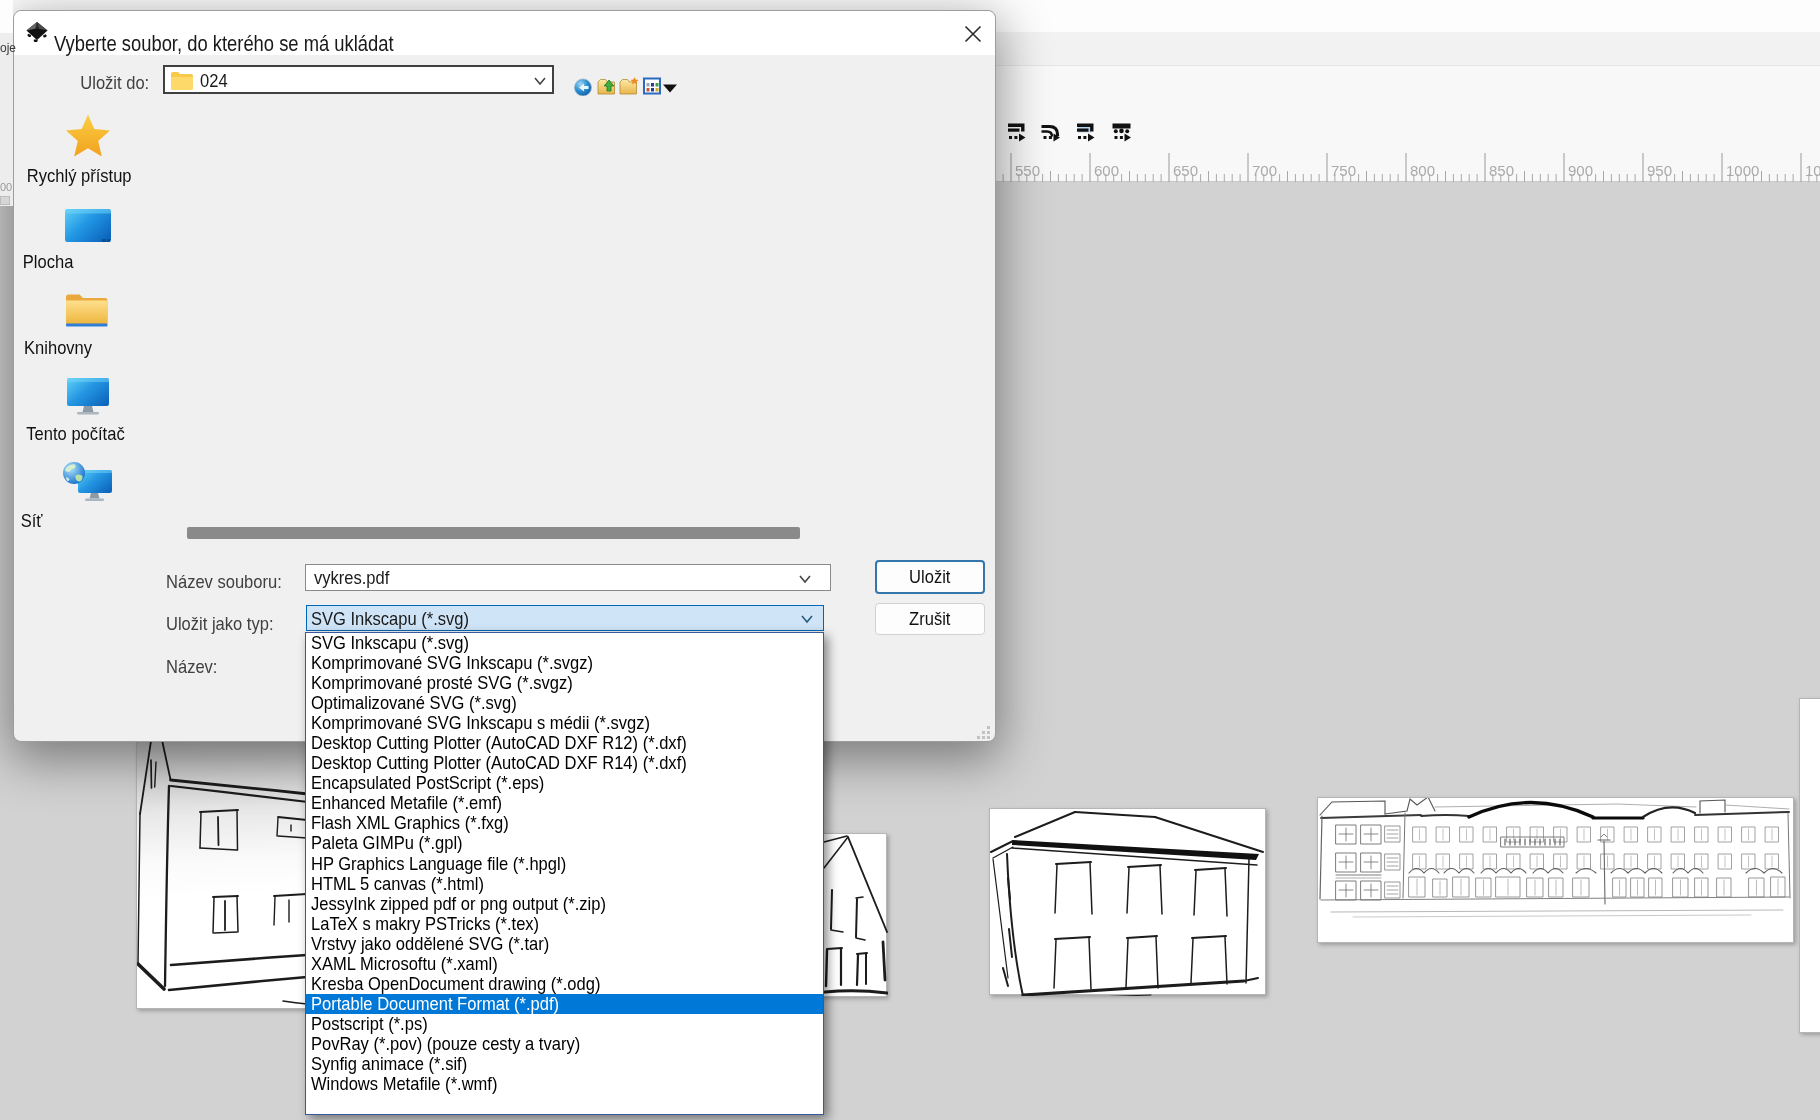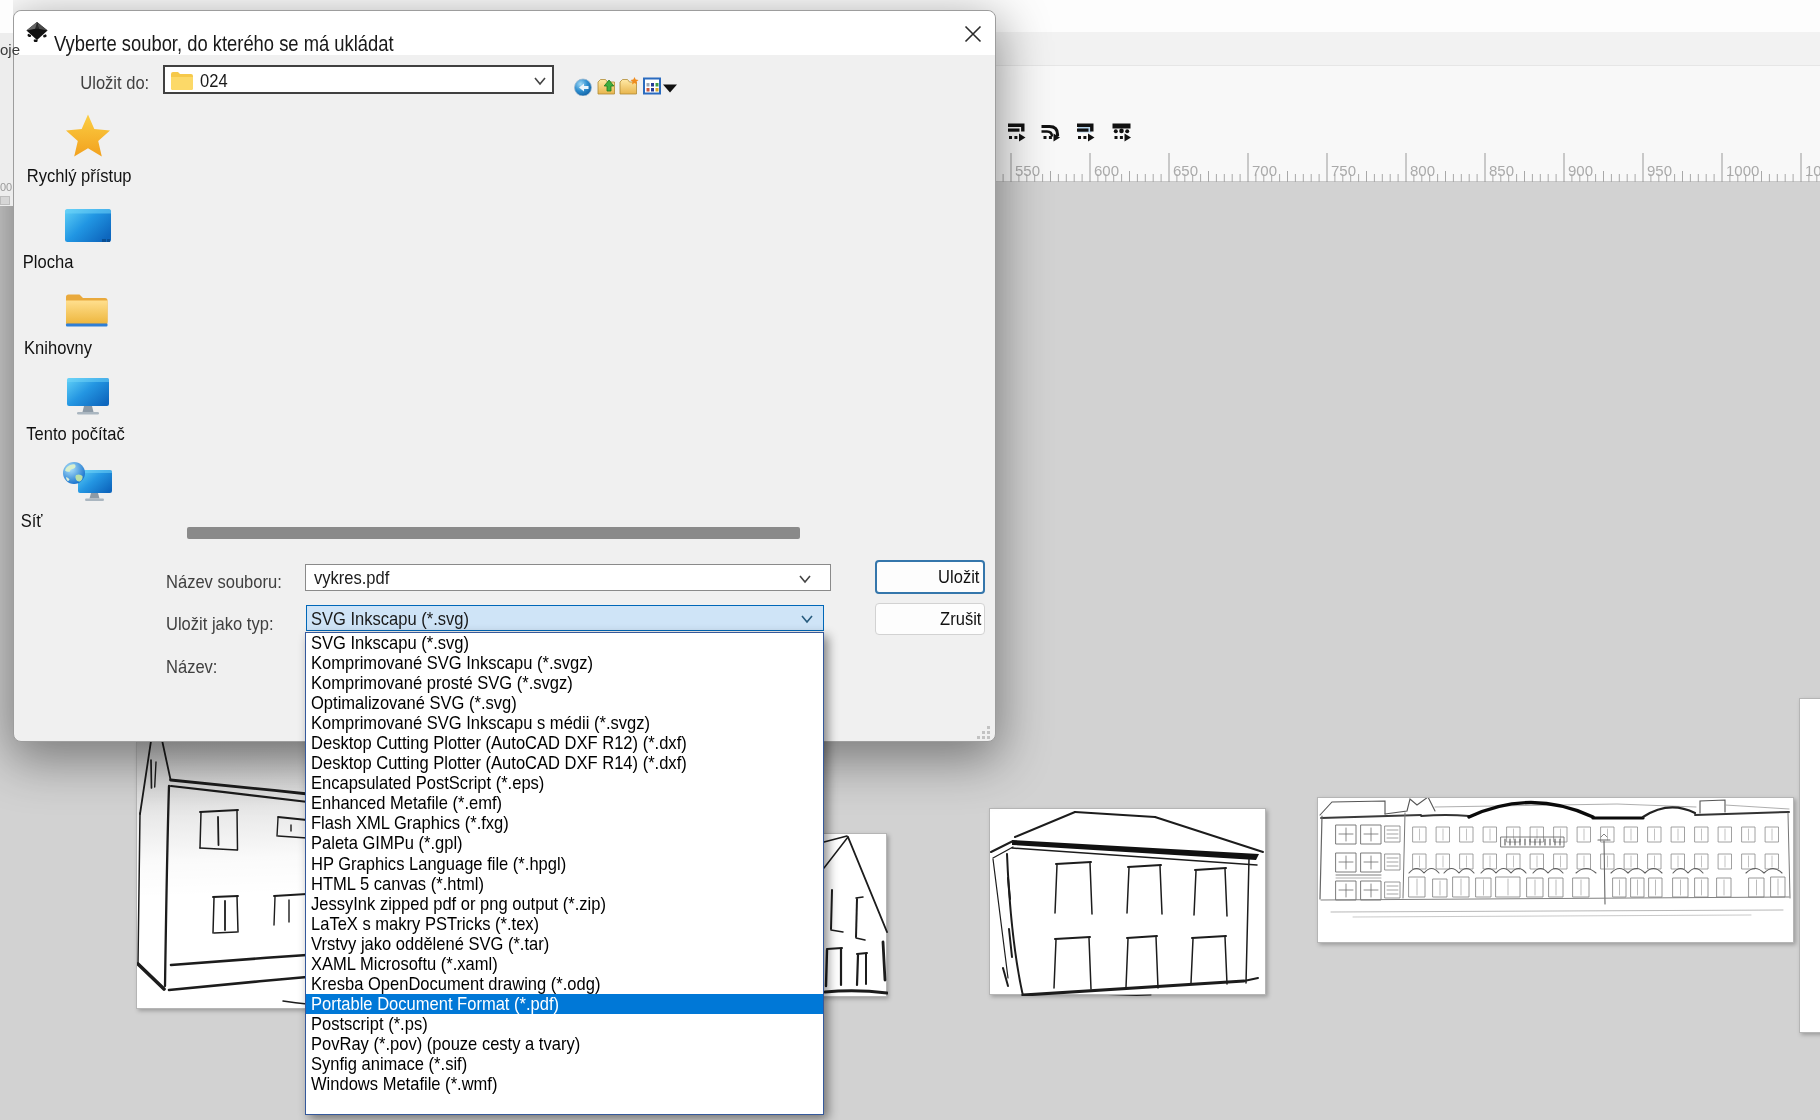--- a/index.html
+++ b/index.html
@@ -40,35 +40,35 @@
 #hscroll{position:absolute;left:173px;top:516px;width:613px;height:12px;background:#8a8a8a;border-radius:2px}
 
 .side{position:absolute;left:5px;width:137px;text-align:left}
 .side svg{display:block;margin:0 auto}
 .side .cap{font-size:19px;line-height:21px;color:#111;margin-top:3px}
 
 #input1{position:absolute;left:291px;top:553px;width:526px;height:27px;background:#fff;border:1px solid #8a8a8a}
 #input1 .txt{position:absolute;left:8px;top:2px;font-size:19px;line-height:22px}
 #combo2{position:absolute;left:292px;top:594px;width:518px;height:26px;background:#cfe4f7;border:1px solid #0067b8}
 #combo2 .txt{position:absolute;left:4px;top:2px;font-size:19px;line-height:22px}
-.btn{position:absolute;left:861px;width:110px;background:#fdfdfd;border-radius:4px;text-align:right;font-size:19px;color:#111}
+.btn{position:absolute;left:861px;width:110px;background:#fdfdfd;border-radius:4px;text-align:center;font-size:19px;color:#111}
 #btn1{top:549px;height:34px;border:2px solid #3476ab;line-height:30px}
 #btn2{top:592px;height:32px;border:1px solid #d2d2d2;line-height:30px}
 
 #ddl{left:305px;top:632px;width:519px;height:483px;background:#fff;border:1px solid #35599b;box-shadow:4px 4px 10px rgba(0,0,0,0.45);overflow:hidden}
 #ddl .it{height:20.06px;line-height:20.06px;padding-left:5px;font-size:19px;color:#000;white-space:nowrap}
 #ddl .sel{background:#0078d7;color:#fff}
 </style></head>
 <body>
 <div class="abs" id="band1"></div>
 <div class="abs" id="band2"></div>
 <div class="abs" id="band3"></div>
 <div class="abs" id="leftstrip"></div>
 <div class="abs" style="left:0;top:0;width:13px;height:206px;background:linear-gradient(#fdfdfd 0 33px,#ededed 33px);z-index:30">
-    <div style="position:absolute;left:0;top:41px;color:#3a3a3a;font-size:15px">oje</div>
+    <div style="position:absolute;left:0;top:41px;color:#3a3a3a;font-size:12px">oje</div>
     <div style="position:absolute;left:0;top:181px;color:#9a9a9a;font-size:11px">00</div>
     <div style="position:absolute;left:0;top:196px;width:10px;height:9px;background:#d6d6d6;border:1px solid #bdbdbd"></div>
   </div>
 
 <svg class="abs" style="left:0;top:100px" width="1820" height="82" id="rulersvg">
     <line x1="1011" y1="53" x2="1011" y2="82" stroke="#9a9a9a" stroke-width="1"></line>
     <text x="1015" y="76" font-size="15" fill="#aaaaaa" font-family="Liberation Sans">550</text>
     <line x1="1018.9" y1="74" x2="1018.9" y2="82" stroke="#a8a8a8" stroke-width="1"></line>
     <line x1="1026.8" y1="74" x2="1026.8" y2="82" stroke="#a8a8a8" stroke-width="1"></line>
     <line x1="1034.7" y1="74" x2="1034.7" y2="82" stroke="#a8a8a8" stroke-width="1"></line>

